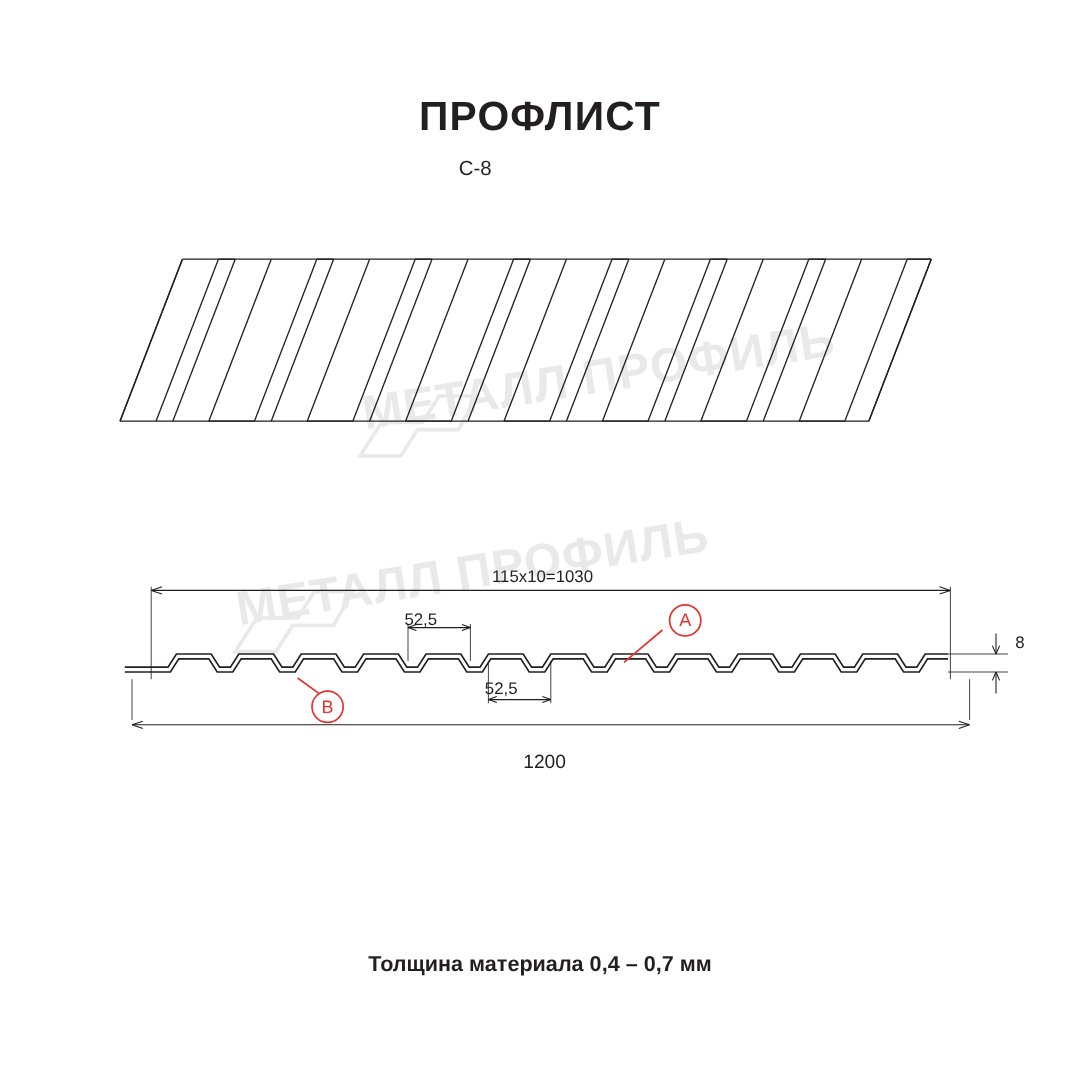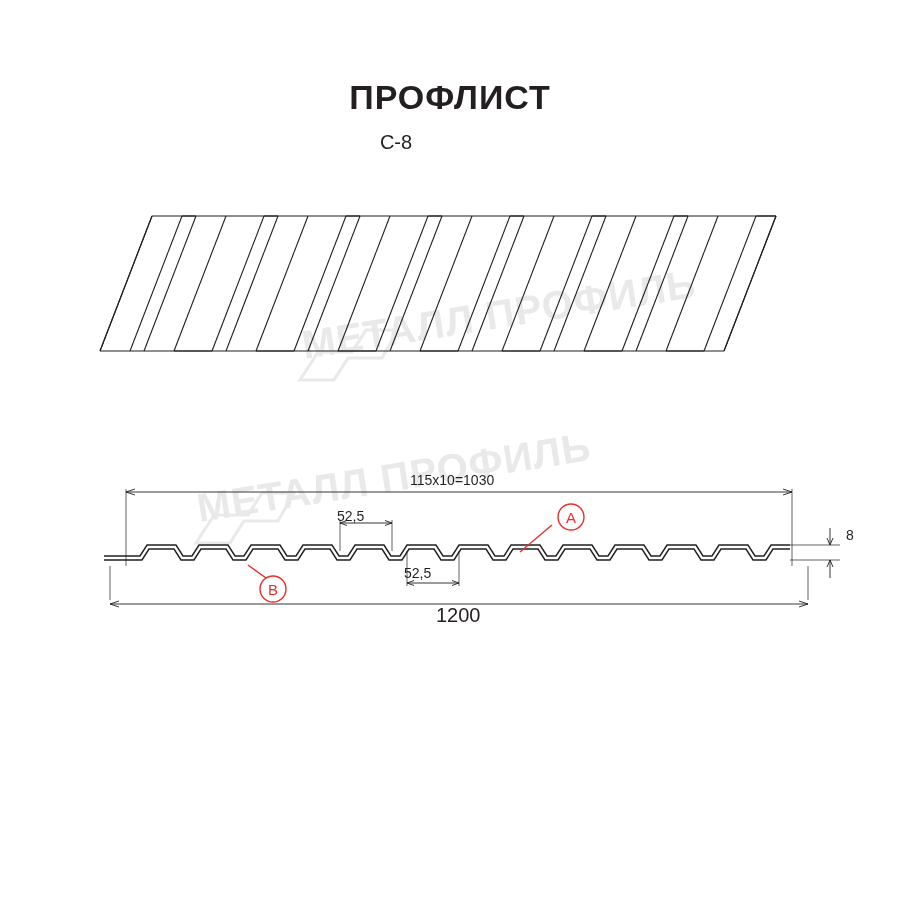--- a/index.html
+++ b/index.html
@@ -30,21 +30,21 @@
     font-weight: bold;
     letter-spacing: 1px;
     color: #231f20;
   }
   .subtitle {
     position: absolute;
     top: 131px;
     left: 0;
     width: 792px;
     text-align: center;
-    font-size: 20px;
+    font-size: 17px;
     color: #231f20;
   }
   .footer {
     position: absolute;
     top: 793px;
     left: 0;
     width: 900px;
     text-align: center;
     font-size: 18px;
     font-weight: bold;
@@ -241,20 +241,21 @@
       <path d="M520 552 L552 525"></path>
       <circle cx="571" cy="517" r="13"></circle>
       <path d="M248 565 L266 578"></path>
       <circle cx="273" cy="589" r="13"></circle>
     </g>
   </svg>
 
   <div class="dim-text" style="top:472px; left:410px;">115х10=1030</div>
   <div class="dim-text" style="top:508px; left:337px;">52,5</div>
   <div class="dim-text" style="top:565px; left:404px;">52,5</div>
-  <div class="dim-text" style="top:604px; left:436px; font-size:20px;">1200</div>
+  <div class="dim-text" style="top:627px; left:436px; font-size:16px;">1200</div>
   <div class="dim-text" style="top:527px; left:846px;">8</div>
 
   <div class="callout-letter" style="top:509px; left:566px;">A</div>
   <div class="callout-letter" style="top:581px; left:268px;">B</div>
 
+  <div class="footer">Толщина материала 0,4 – 0,7 мм</div>
 
 </div>
 
 </body></html>

